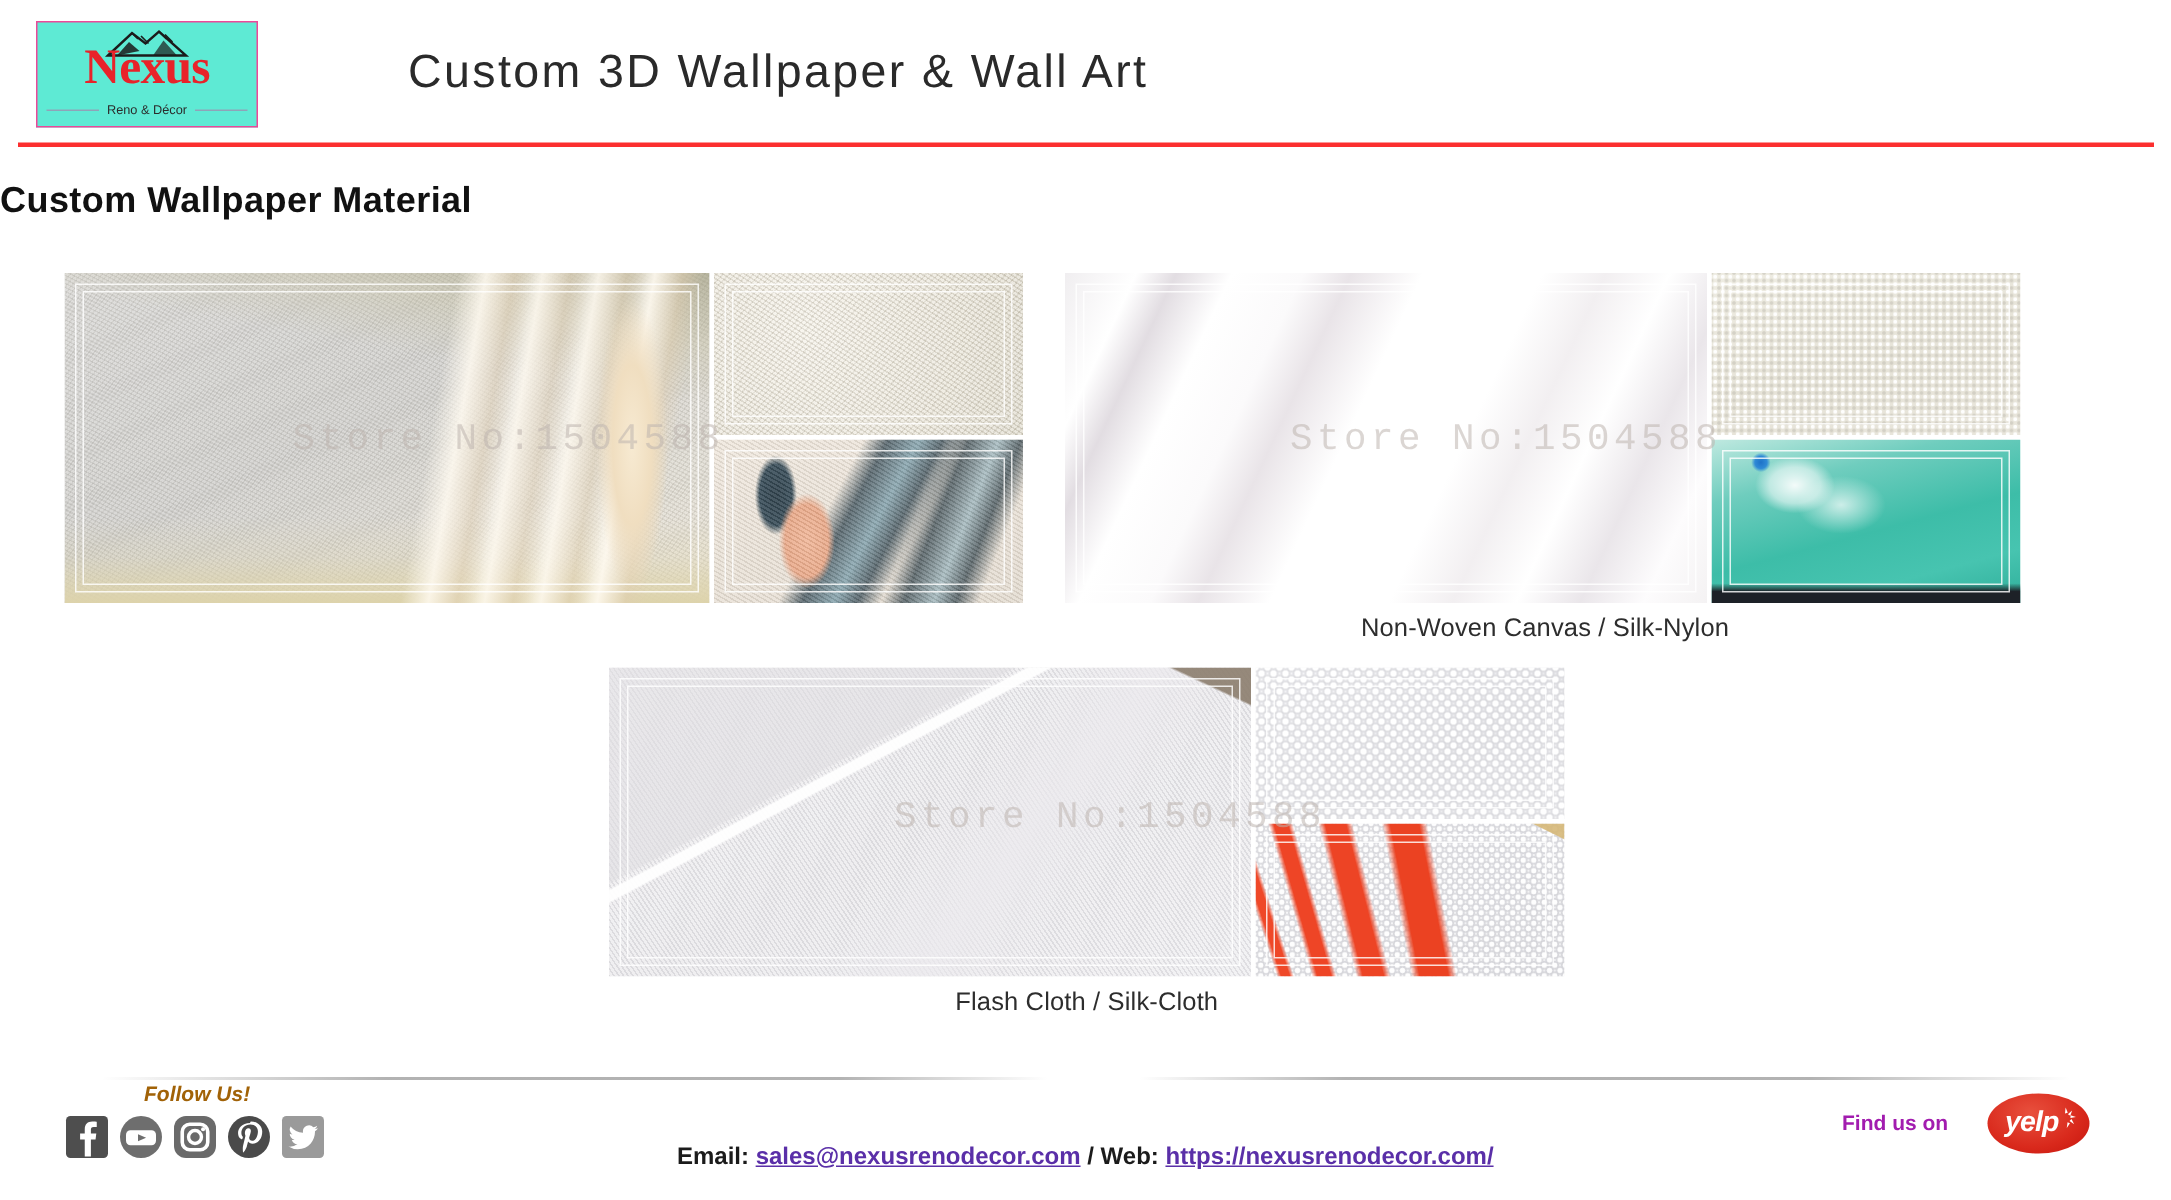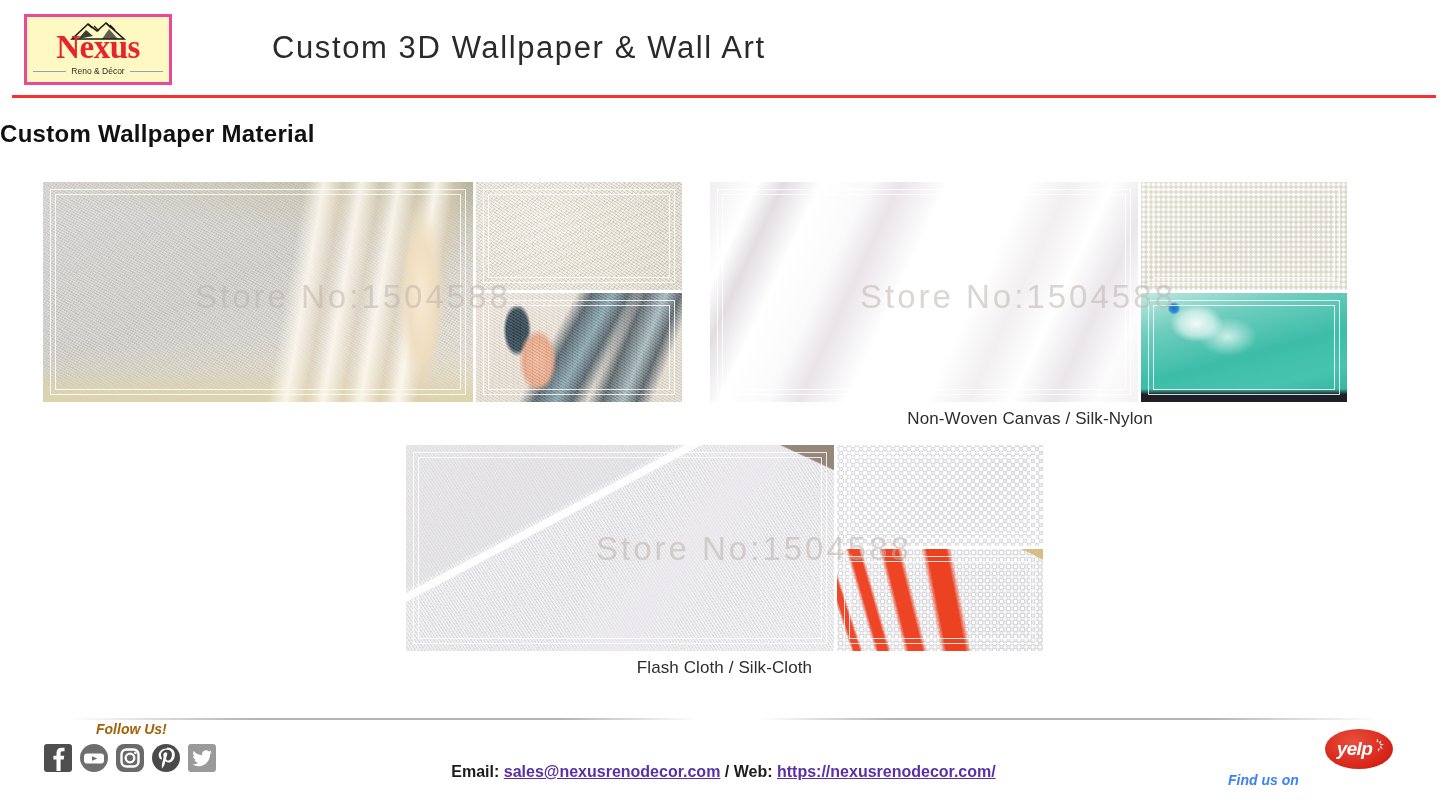--- a/index.html
+++ b/index.html
@@ -21,22 +21,22 @@
   .header {
     position: absolute;
     left: 0; top: 0;
     width: 1447px;
     height: 98px;
   }
   .logo-box {
     position: absolute;
     left: 24px; top: 14px;
     width: 148px; height: 71px;
-    border: 3px solid #ec4899;
-    background: #fef9c3;
+    border: 1px solid #ec4899;
+    background: #5eead4;
     box-sizing: border-box;
   }
   .logo-mark {
     position: absolute;
     left: 50%;
     transform: translateX(-50%);
     top: 2px;
     width: 64px; height: 22px;
   }
   .logo-name {
@@ -132,22 +132,22 @@
     margin-top: 7px;
     text-align: center;
     font-size: 17px;
     color: #2d2d2d;
     letter-spacing: 0.1px;
   }
 
   .watermark {
     position: absolute;
     z-index: 4;
-    font-family: Liberation Sans, sans-serif;
-    font-size: 33px;
+    font-family: Liberation Mono, monospace;
+    font-size: 25px;
     letter-spacing: 3px;
     color: rgba(190,180,175,0.55);
     white-space: nowrap;
     pointer-events: none;
     user-select: none;
   }
 
   
   .tex-roll {
     width: 100%; height: 100%;
@@ -294,24 +294,22 @@
   .contact-block a {
     color: #5a2fa8;
     text-decoration: underline;
   }
   .phone-line { display: block; }
 
   .findus {
     position: absolute;
     left: 1228px; top: 740px;
     font-size: 14px;
-    font-style: italic;
-    font-weight: bold;
-    color: #3b82f6;
-    margin-top: 32px;
+    font-weight: bold;
+    color: #a21caf;
   }
   .yelp {
     position: absolute;
     left: 1325px; top: 729px;
     width: 68px; height: 40px;
     border-radius: 50%;
     background: radial-gradient(ellipse at 42% 32%, #e8503d 0%, #d9291c 60%, #c4150c 100%);
     display: flex;
     align-items: center;
     justify-content: center;

